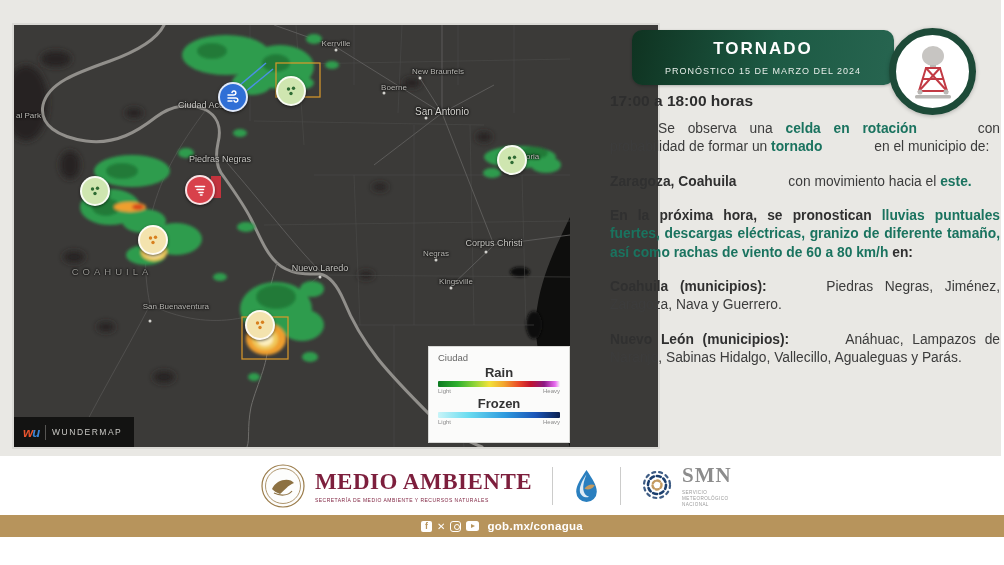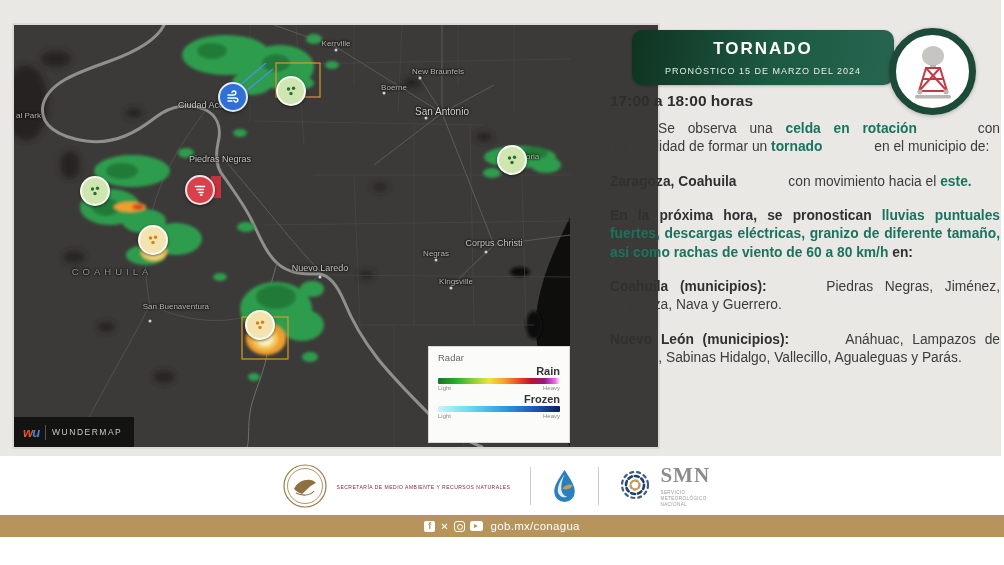--- a/index.html
+++ b/index.html
@@ -20,21 +20,21 @@
   .lbl-left{transform:translate(0,-50%);}
   .city-dot{position:absolute;width:3px;height:3px;border-radius:50%;background:#d2d1cd;
             transform:translate(-50%,-50%);}
   .marker{position:absolute;width:26px;height:26px;border-radius:50%;transform:translate(-50%,-50%);
           display:flex;align-items:center;justify-content:center;
           border:2px solid rgba(255,255,255,.85);box-shadow:0 1px 3px rgba(0,0,0,.55);cursor:pointer;}
   .legend{position:absolute;left:414px;top:321px;width:142px;height:97px;background:#fbfbfa;
           border:1px solid #d8d8d5;box-sizing:border-box;padding:5px 9px 4px 9px;}
   .legend-title{font-size:9.5px;color:#666;}
   .scale{margin-top:2px;}
-  .scale-label{font-size:11px;font-weight:bold;color:#333;text-align:right;}
+  .scale-label{font-size:13px;font-weight:bold;color:#333;text-align:center;}
   .bar{height:6px;border-radius:1px;margin-top:1px;}
   .bar-rain{background:linear-gradient(90deg,#0d7a22 0%,#2fb02f 16%,#8fd438 30%,#f2e23a 42%,#f2a52e 54%,#ea4b28 66%,#c0132f 76%,#8c1a84 87%,#e86bf0 96%,#f8f8f8 100%);}
   .bar-mixed{background:linear-gradient(90deg,#f6cfe0 0%,#ea8fc0 30%,#c2408e 60%,#8c1460 85%,#5e0a40 100%);}
   .bar-frozen{background:linear-gradient(90deg,#c8f4f8 0%,#6adcf0 25%,#2e9ade 55%,#1b55b8 80%,#0b2050 100%);}
   .minmax{display:flex;justify-content:space-between;font-size:6px;color:#8a8a8a;margin-top:1px;}
   .wu-box{position:absolute;left:0;bottom:0;width:120px;height:30px;background:#131312;
           display:flex;align-items:center;gap:6px;padding:0 9px;box-sizing:border-box;}
   .wu-logo{font-weight:bold;font-size:13px;font-style:italic;letter-spacing:-1px;}
   .wu-w{color:#e8542e;} .wu-u{color:#3a86d8;}
   .wu-div{width:1px;height:15px;background:#565553;}
@@ -78,21 +78,21 @@
   .icon-fb{width:11px;height:11px;background:#fff;border-radius:2px;color:#b7945c;font-weight:bold;
            font-size:9px;display:flex;align-items:center;justify-content:center;cursor:pointer;}
   .icon-x{color:#fff;font-weight:bold;font-size:10px;cursor:pointer;font-family:"DejaVu Sans",sans-serif;}
   .icon-ig{width:9px;height:9px;border:1.5px solid #fff;border-radius:3px;position:relative;cursor:pointer;}
   .icon-ig::after{content:"";position:absolute;left:2.5px;top:2.5px;width:4px;height:4px;border:1px solid #fff;
                   border-radius:50%;}
   .icon-yt{width:13px;height:10px;background:#fff;border-radius:2.5px;display:flex;align-items:center;
            justify-content:center;cursor:pointer;}
   .icon-yt i{display:block;width:0;height:0;border-left:4px solid #b7945c;border-top:2.6px solid transparent;
              border-bottom:2.6px solid transparent;}
-  .gold-url{font-weight:normal;font-size:11.5px;letter-spacing:.3px;}
+  .gold-url{font-weight:bold;font-size:11.5px;letter-spacing:.3px;}
 </style>
 </head>
 <body>
 
 <div class="stage">
   <div class="gray-bg"></div>
 
   <div class="map-wrap">
     <svg class="radar" width="556" height="422" viewBox="0 0 556 422">
       <defs>
@@ -262,21 +262,21 @@
       <svg width="14" height="14" viewBox="0 0 14 14">
         <g fill="#2e6b33">
             <circle cx="4.5" cy="5" r="1.7"></circle>
             <circle cx="9.5" cy="4.2" r="1.7"></circle>
             <circle cx="7" cy="9.5" r="1.7"></circle>
           </g>
       </svg>
     </div>
 
     <div class="legend">
-      <div class="legend-title">Radar</div>
+      <div class="legend-title">Ciudad</div>
       <div class="scale">
         <div class="scale-label">Rain</div>
         <div class="bar bar-rain"></div>
         <div class="minmax">
             <span>Light</span>
             <span>Heavy</span>
           </div>
       </div>
       <div class="scale">
         <div class="scale-label">Frozen</div>
@@ -324,20 +324,21 @@
 
   <div class="footer">
     <div class="lockup">
       <svg width="46" height="46" viewBox="0 0 46 46">
         <circle cx="23" cy="23" r="21" fill="#fdfdfc" stroke="#9a7b49" stroke-width="1.2"></circle>
         <circle cx="23" cy="23" r="17.5" fill="none" stroke="#9a7b49" stroke-width="0.8"></circle>
         <path d="M12 26 C16 16 30 14 34 20 C28 22 24 28 20 31 C17 30 14 28 12 26 Z" fill="#8d7142"></path>
         <path d="M14 30 C20 33 28 33 32 28" stroke="#8d7142" fill="none" stroke-width="1.2"></path>
       </svg>
       <div class="lockup-col">
+        <span class="agency-name ma-name">MEDIO AMBIENTE</span>
         <span class="ma-sub">SECRETARÍA DE MEDIO AMBIENTE Y RECURSOS NATURALES</span>
       </div>
     </div>
     <div class="sep"></div>
     <div class="lockup">
       <svg width="27" height="35" viewBox="0 0 26 34">
         <path d="M13 2 C7 11 3 17 3 23 a10 10 0 0 0 20 0 C23 17 19 11 13 2 Z" fill="#2a7fbf"></path>
         <path d="M13 6 C9 12 6.5 17 6.5 22 a6.5 6.5 0 0 0 9 6 C9 26 8 18 13 6 Z" fill="#fff" opacity="0.85"></path>
         <path d="M11 20 C14 16 19 15 21 17 C18 21 14 22 11 20 Z" fill="#c49a5f"></path>
       </svg>

